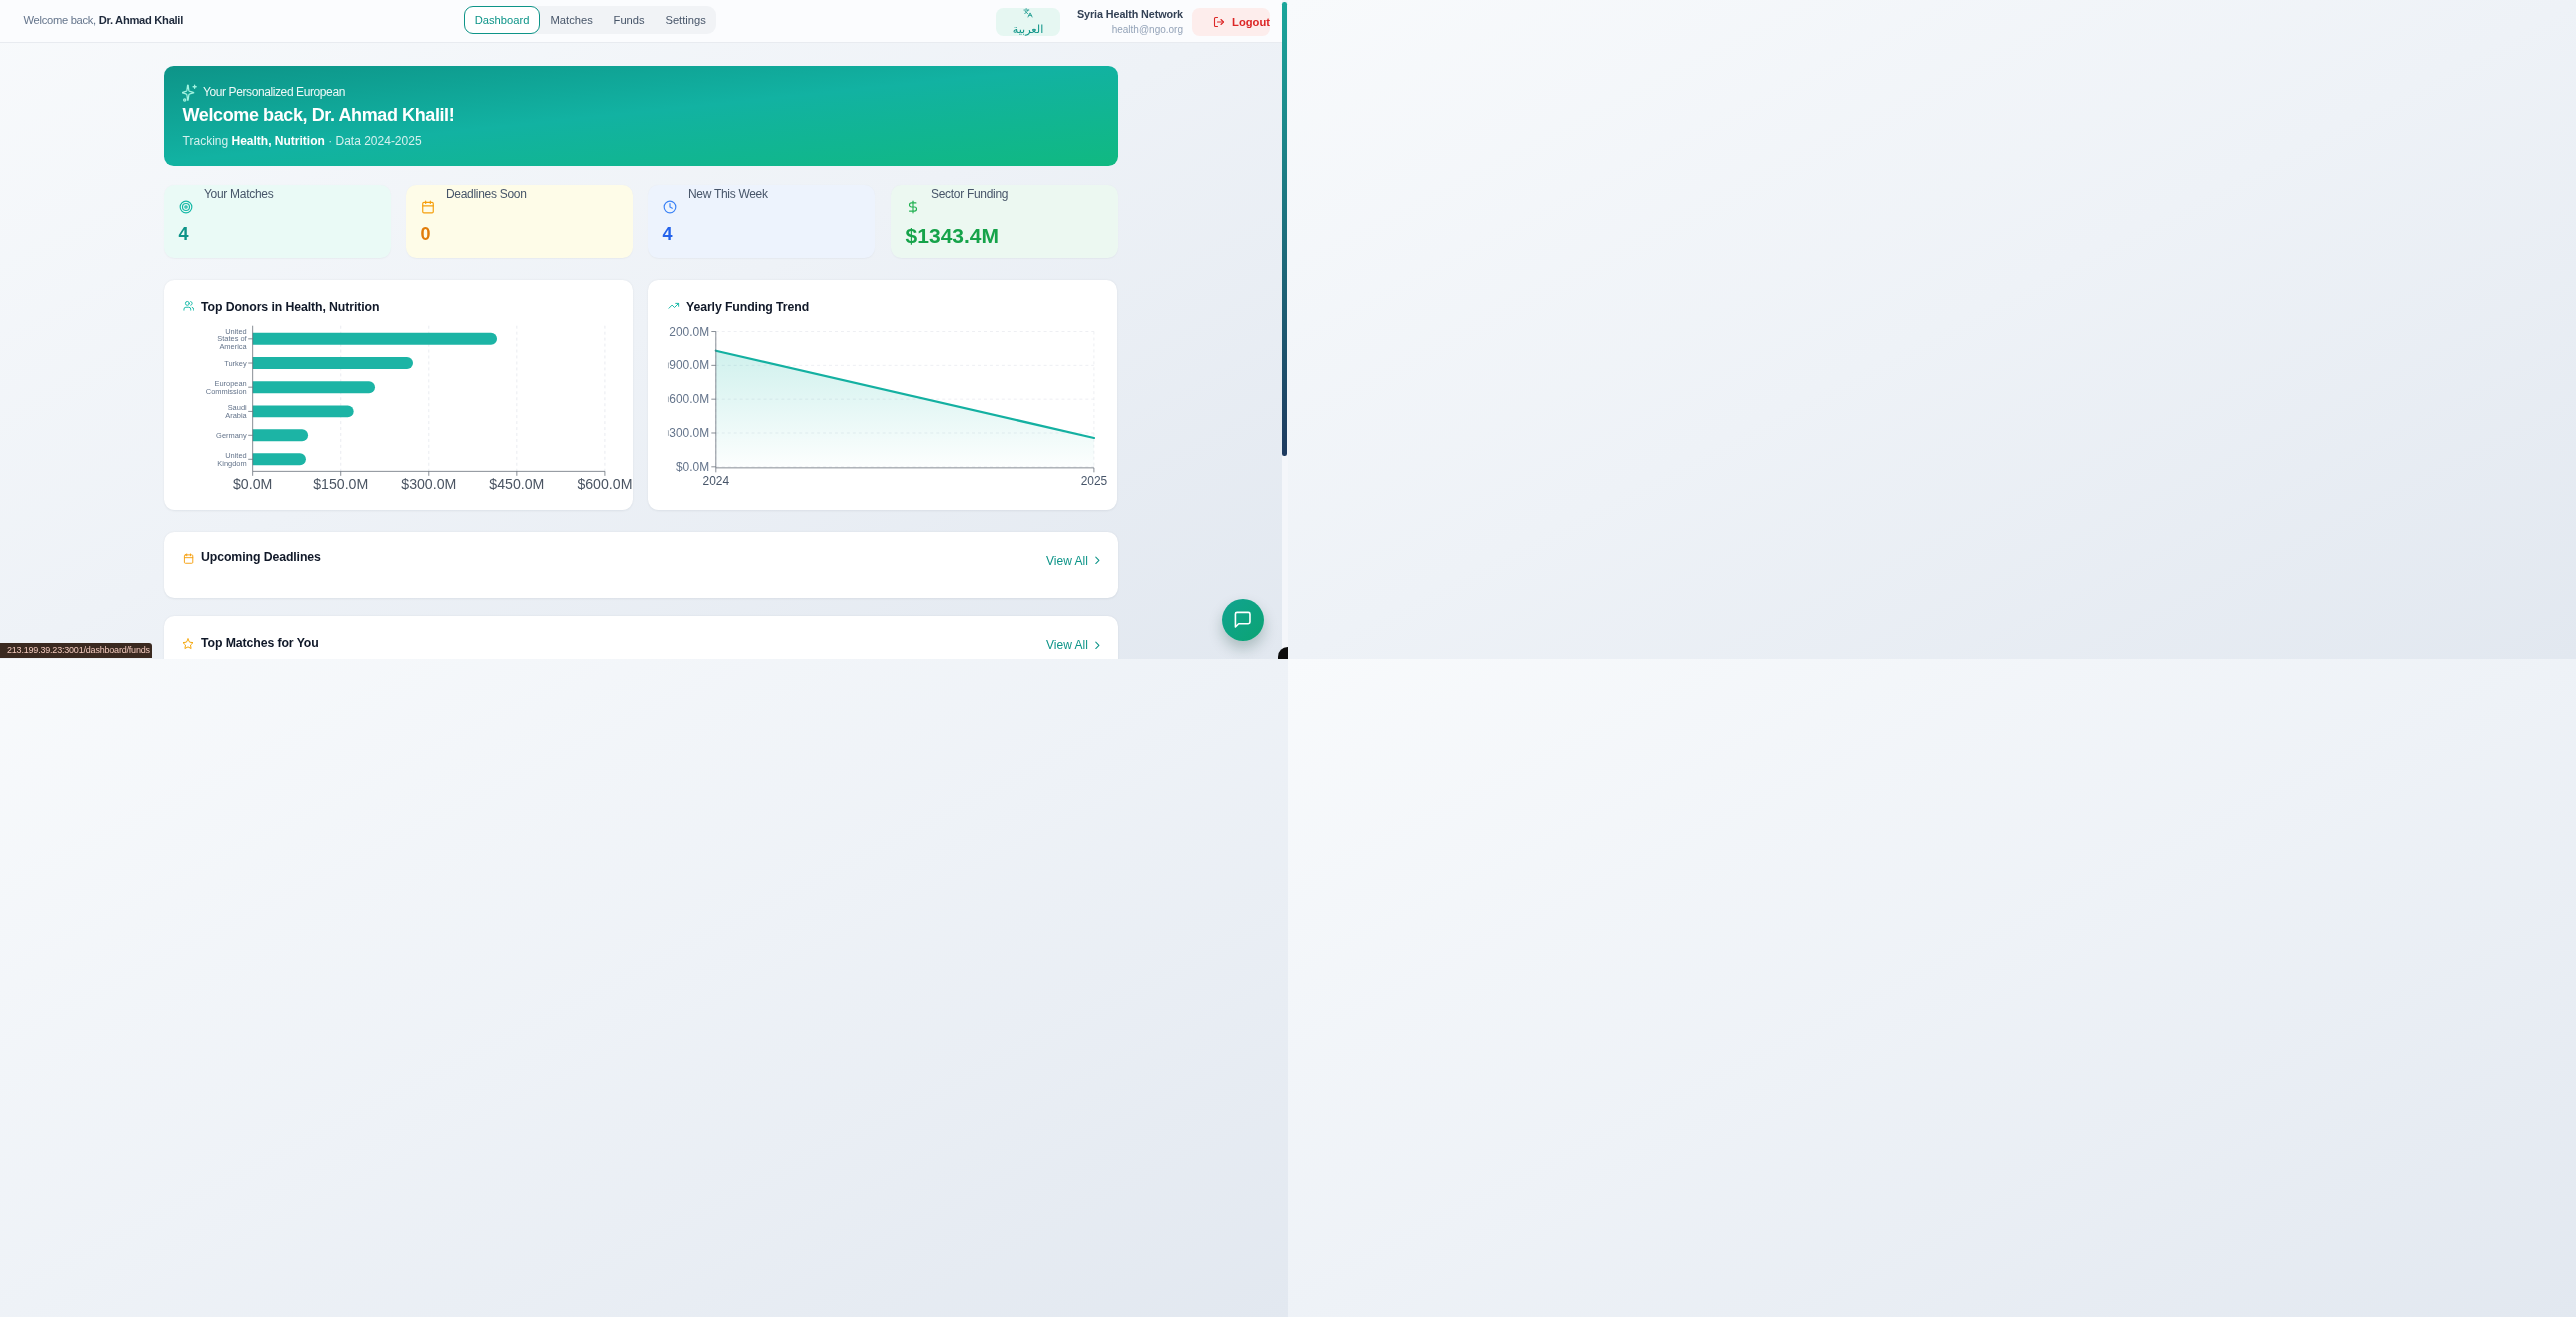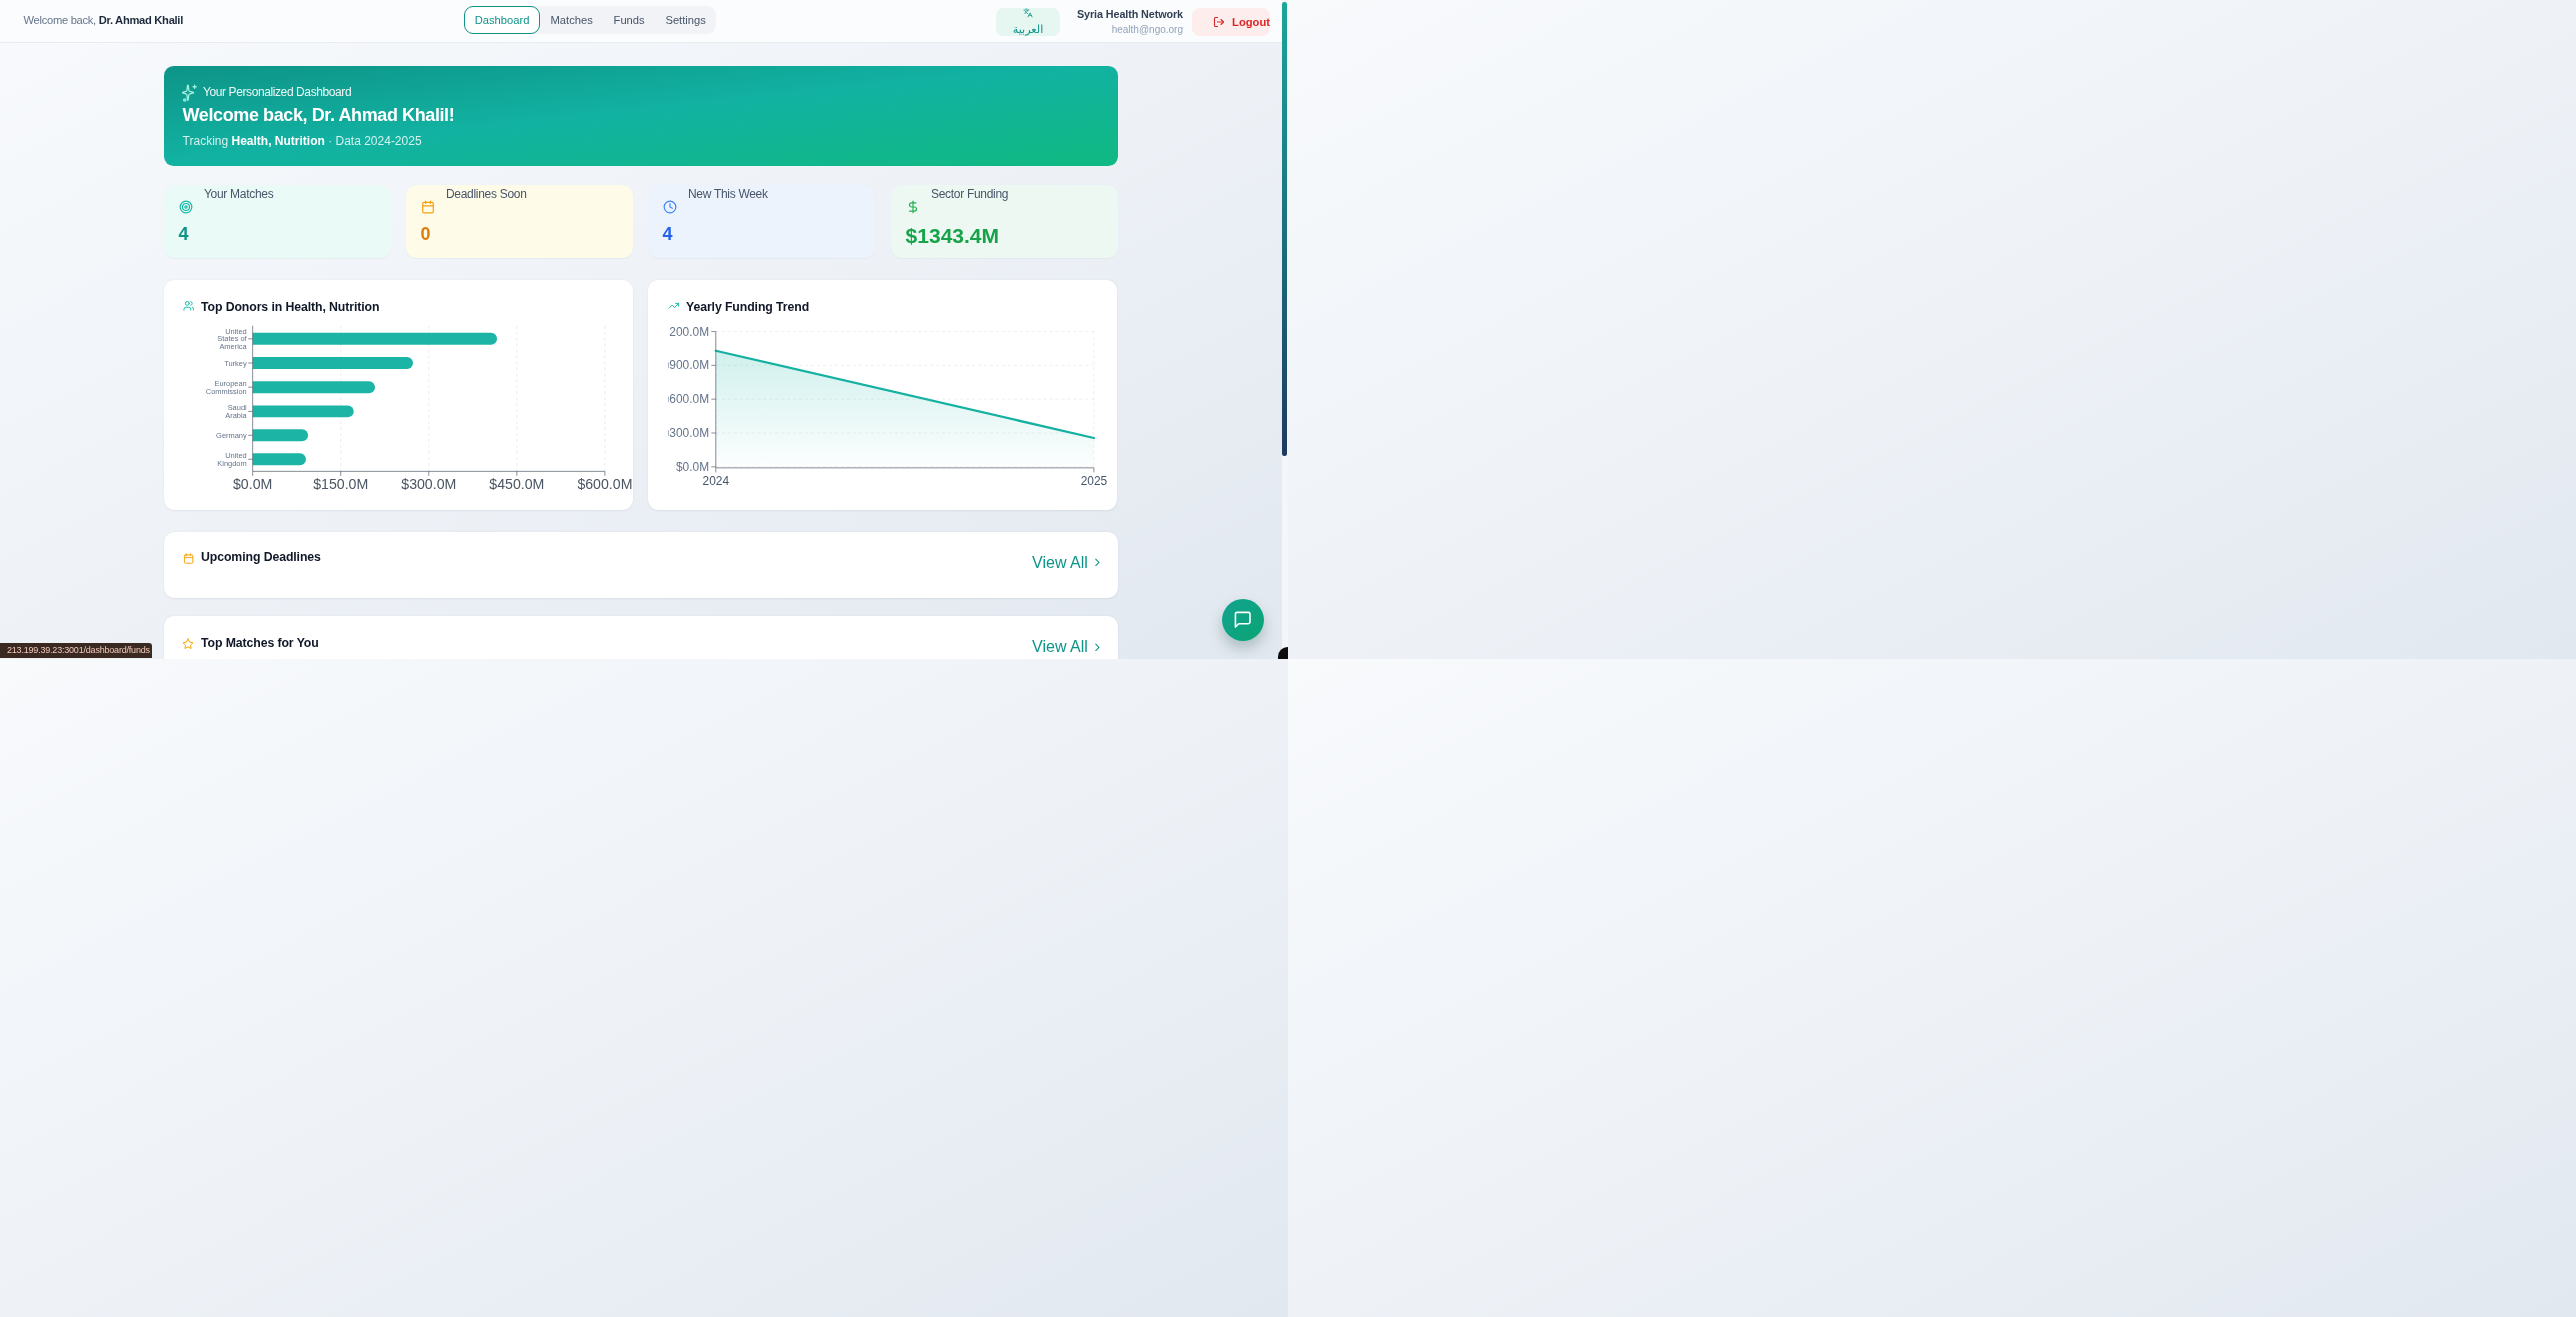--- a/index.html
+++ b/index.html
@@ -21,21 +21,21 @@
 .hero h1 { position:absolute; left:18.6px; top:39px; font-size:18px; font-weight:700; letter-spacing:-0.4px; }
 .hero .sub { position:absolute; left:18.6px; top:68px; font-size:12px; color:rgba(255,255,255,0.82); }
 .hero .sub b { color:#fff; font-weight:700; }
 .scard { position:absolute; top:185px; width:227px; height:73px; border-radius:10.4px; box-shadow:0 0.7px 1.5px rgba(15,23,42,0.04); }
 .sihold { position:absolute; left:15px; top:15.3px; width:14px; height:14px; }
 .slabel { position:absolute; left:40px; top:2px; font-size:12px; letter-spacing:-0.3px; color:#475569; font-weight:500; }
 .snum { position:absolute; left:14.6px; top:40px; font-weight:700; line-height:1; }
 .card { position:absolute; background:#fff; border-radius:10.4px; box-shadow:0 0.7px 2.2px rgba(15,23,42,0.07); }
 .ctitle { position:absolute; font-size:12.3px; letter-spacing:-0.1px; font-weight:700; color:#101828; }
 .cic { position:absolute; }
-.viewall { position:absolute; display:flex; align-items:center; gap:3px; color:#0d9488; font-size:16px; font-weight:500; }
+.viewall { position:absolute; display:flex; align-items:center; gap:3px; color:#0d9488; font-size:12px; font-weight:500; }
 .track { position:absolute; right:0; top:0; width:6.3px; height:659px; background:#f4f6fa; }
 .thumb { position:absolute; left:1282px; top:1.5px; width:4.8px; height:454px; border-radius:2.2px; background:linear-gradient(180deg,#1ba69b 0%,#1e3a5f 100%); }
 .tip { position:absolute; left:0; top:643px; width:152px; height:15.3px; background:#3a2920; border-top-right-radius:3px; color:#f2c9bd; font-size:9px; line-height:15.7px; padding-left:7px; letter-spacing:-0.2px; }
 .chat { position:absolute; left:1222px; top:599px; width:42px; height:42px; border-radius:50%; background:linear-gradient(135deg,#11a390 0%,#0ba473 100%); box-shadow:0 7.5px 13.4px rgba(13,60,48,0.25); display:flex; align-items:center; justify-content:center; }
 .corner { position:absolute; right:0; bottom:0; width:10.4px; height:11.6px; background:#0c0c0c; border-top-left-radius:9.7px; }
 </style></head>
 <body>
 <div class="hdr">
   <div class="who">Welcome back, <b>Dr. Ahmad Khalil</b></div>
   <div class="nav">
@@ -68,21 +68,21 @@
       <span>Logout</span>
     </div>
 </div>
 
 <div class="hero">
   <div class="spark"><svg width="15" height="18.6" viewBox="0 0 20 25" fill="none" stroke="#a2f2e0" stroke-width="1.7" stroke-linecap="round" stroke-linejoin="round">
         <path d="M8.15 1.9 L9.1 8.6 A1.9 1.9 0 0 0 10.5 10 L15.3 11.3 A0.35 0.35 0 0 1 15.3 12 L10.5 13.3 A1.9 1.9 0 0 0 9.1 14.7 L8.15 21.4 A0.35 0.35 0 0 1 7.45 21.4 L6.5 14.7 A1.9 1.9 0 0 0 5.1 13.3 L0.65 12 A0.35 0.35 0 0 1 0.65 11.3 L5.1 10 A1.9 1.9 0 0 0 6.5 8.6 L7.45 1.9 A0.35 0.35 0 0 1 8.15 1.9 Z"></path>
         <path d="M16.9 1.6v4.2M14.8 3.7h4.2"></path>
         <circle cx="3.55" cy="21.4" r="1.5"></circle>
       </svg></div>
-  <div class="tag">Your Personalized Dashboard</div>
+  <div class="tag">Your Personalized European</div>
   <h1>Welcome back, Dr. Ahmad Khalil!</h1>
   <div class="sub">Tracking <b>Health, Nutrition</b><span style="opacity:.92"> · </span>Data 2024-2025</div>
 </div>
 
 <div class="scard" style="left:164px;background:#eafaf6">
   <div class="sihold"><svg width="14" height="14" viewBox="0 0 24 24" fill="none" stroke="#14b8a6" stroke-width="2" stroke-linecap="round" stroke-linejoin="round">
         <circle cx="12" cy="12" r="10"></circle>
         <circle cx="12" cy="12" r="6"></circle>
         <circle cx="12" cy="12" r="2"></circle>
       </svg></div>

